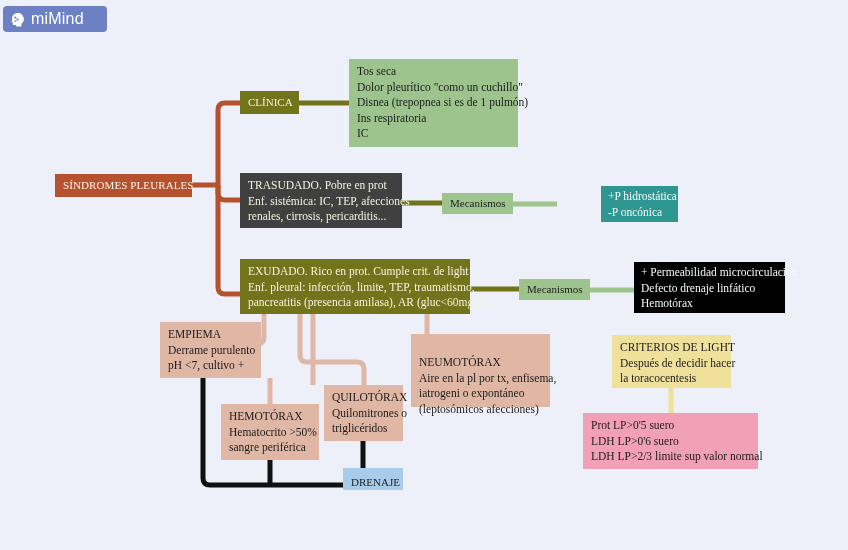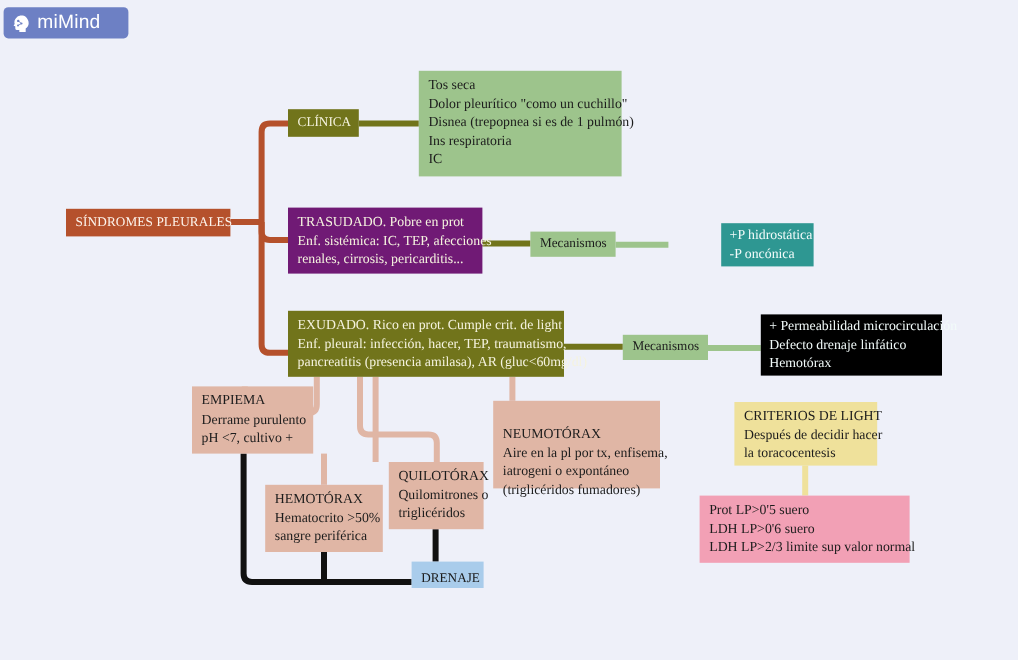--- a/index.html
+++ b/index.html
@@ -61,21 +61,21 @@
     left:240px;top:91px;width:59px;height:23px;
     padding:0 8px;display:flex;align-items:center;
     font-size:11px;
   }
   .n-clinica-list{
     background:#9dc48c;color:#1c1c1c;
     left:349px;top:59px;width:169px;height:88px;
     padding:5px 8px;
   }
   .n-trasudado{
-    background:#701a75;color:#f5f3df;
+    background:#404040;color:#f5f3df;
     left:240px;top:173px;width:162px;height:55px;
     padding:5px 8px;
   }
   .n-mec1{
     background:#9dc48c;color:#1c1c1c;
     left:442px;top:193px;width:71px;height:21px;
     padding:0 8px;display:flex;align-items:center;
     font-size:11px;
   }
   .n-mec1-out{
@@ -215,21 +215,21 @@
     <span class="ln">Mecanismos</span>
   </div>
 
   <div class="node n-mec1-out">
     <div class="ln">+P hidrostática</div>
     <div class="ln">-P oncónica</div>
   </div>
 
   <div class="node n-exudado">
     <div class="ln">EXUDADO. Rico en prot. Cumple crit. de light</div>
-    <div class="ln">Enf. pleural: infección, hacer, TEP, traumatismo,</div>
+    <div class="ln">Enf. pleural: infección, limite, TEP, traumatismo,</div>
     <div class="ln">pancreatitis (presencia amilasa), AR (gluc&lt;60mg/dl)</div>
   </div>
 
   <div class="node n-mec2">
     <span class="ln">Mecanismos</span>
   </div>
 
   <div class="node n-mec2-out">
     <div class="ln">+ Permeabilidad microcirculación</div>
     <div class="ln">Defecto drenaje linfático</div>
@@ -251,21 +251,21 @@
   <div class="node n-quilotorax">
     <div class="ln">QUILOTÓRAX</div>
     <div class="ln">Quilomitrones o</div>
     <div class="ln">triglicéridos</div>
   </div>
 
   <div class="node n-neumotorax">
     <div class="ln">NEUMOTÓRAX</div>
     <div class="ln">Aire en la pl por tx, enfisema,</div>
     <div class="ln">iatrogeni o expontáneo</div>
-    <div class="ln">(triglicéridos fumadores)</div>
+    <div class="ln">(leptosómicos afecciones)</div>
   </div>
 
   <div class="node n-criterios">
     <div class="ln">CRITERIOS DE LIGHT</div>
     <div class="ln">Después de decidir hacer</div>
     <div class="ln">la toracocentesis</div>
   </div>
 
   <div class="node n-criterios-vals">
     <div class="ln">Prot LP&gt;0'5 suero</div>

